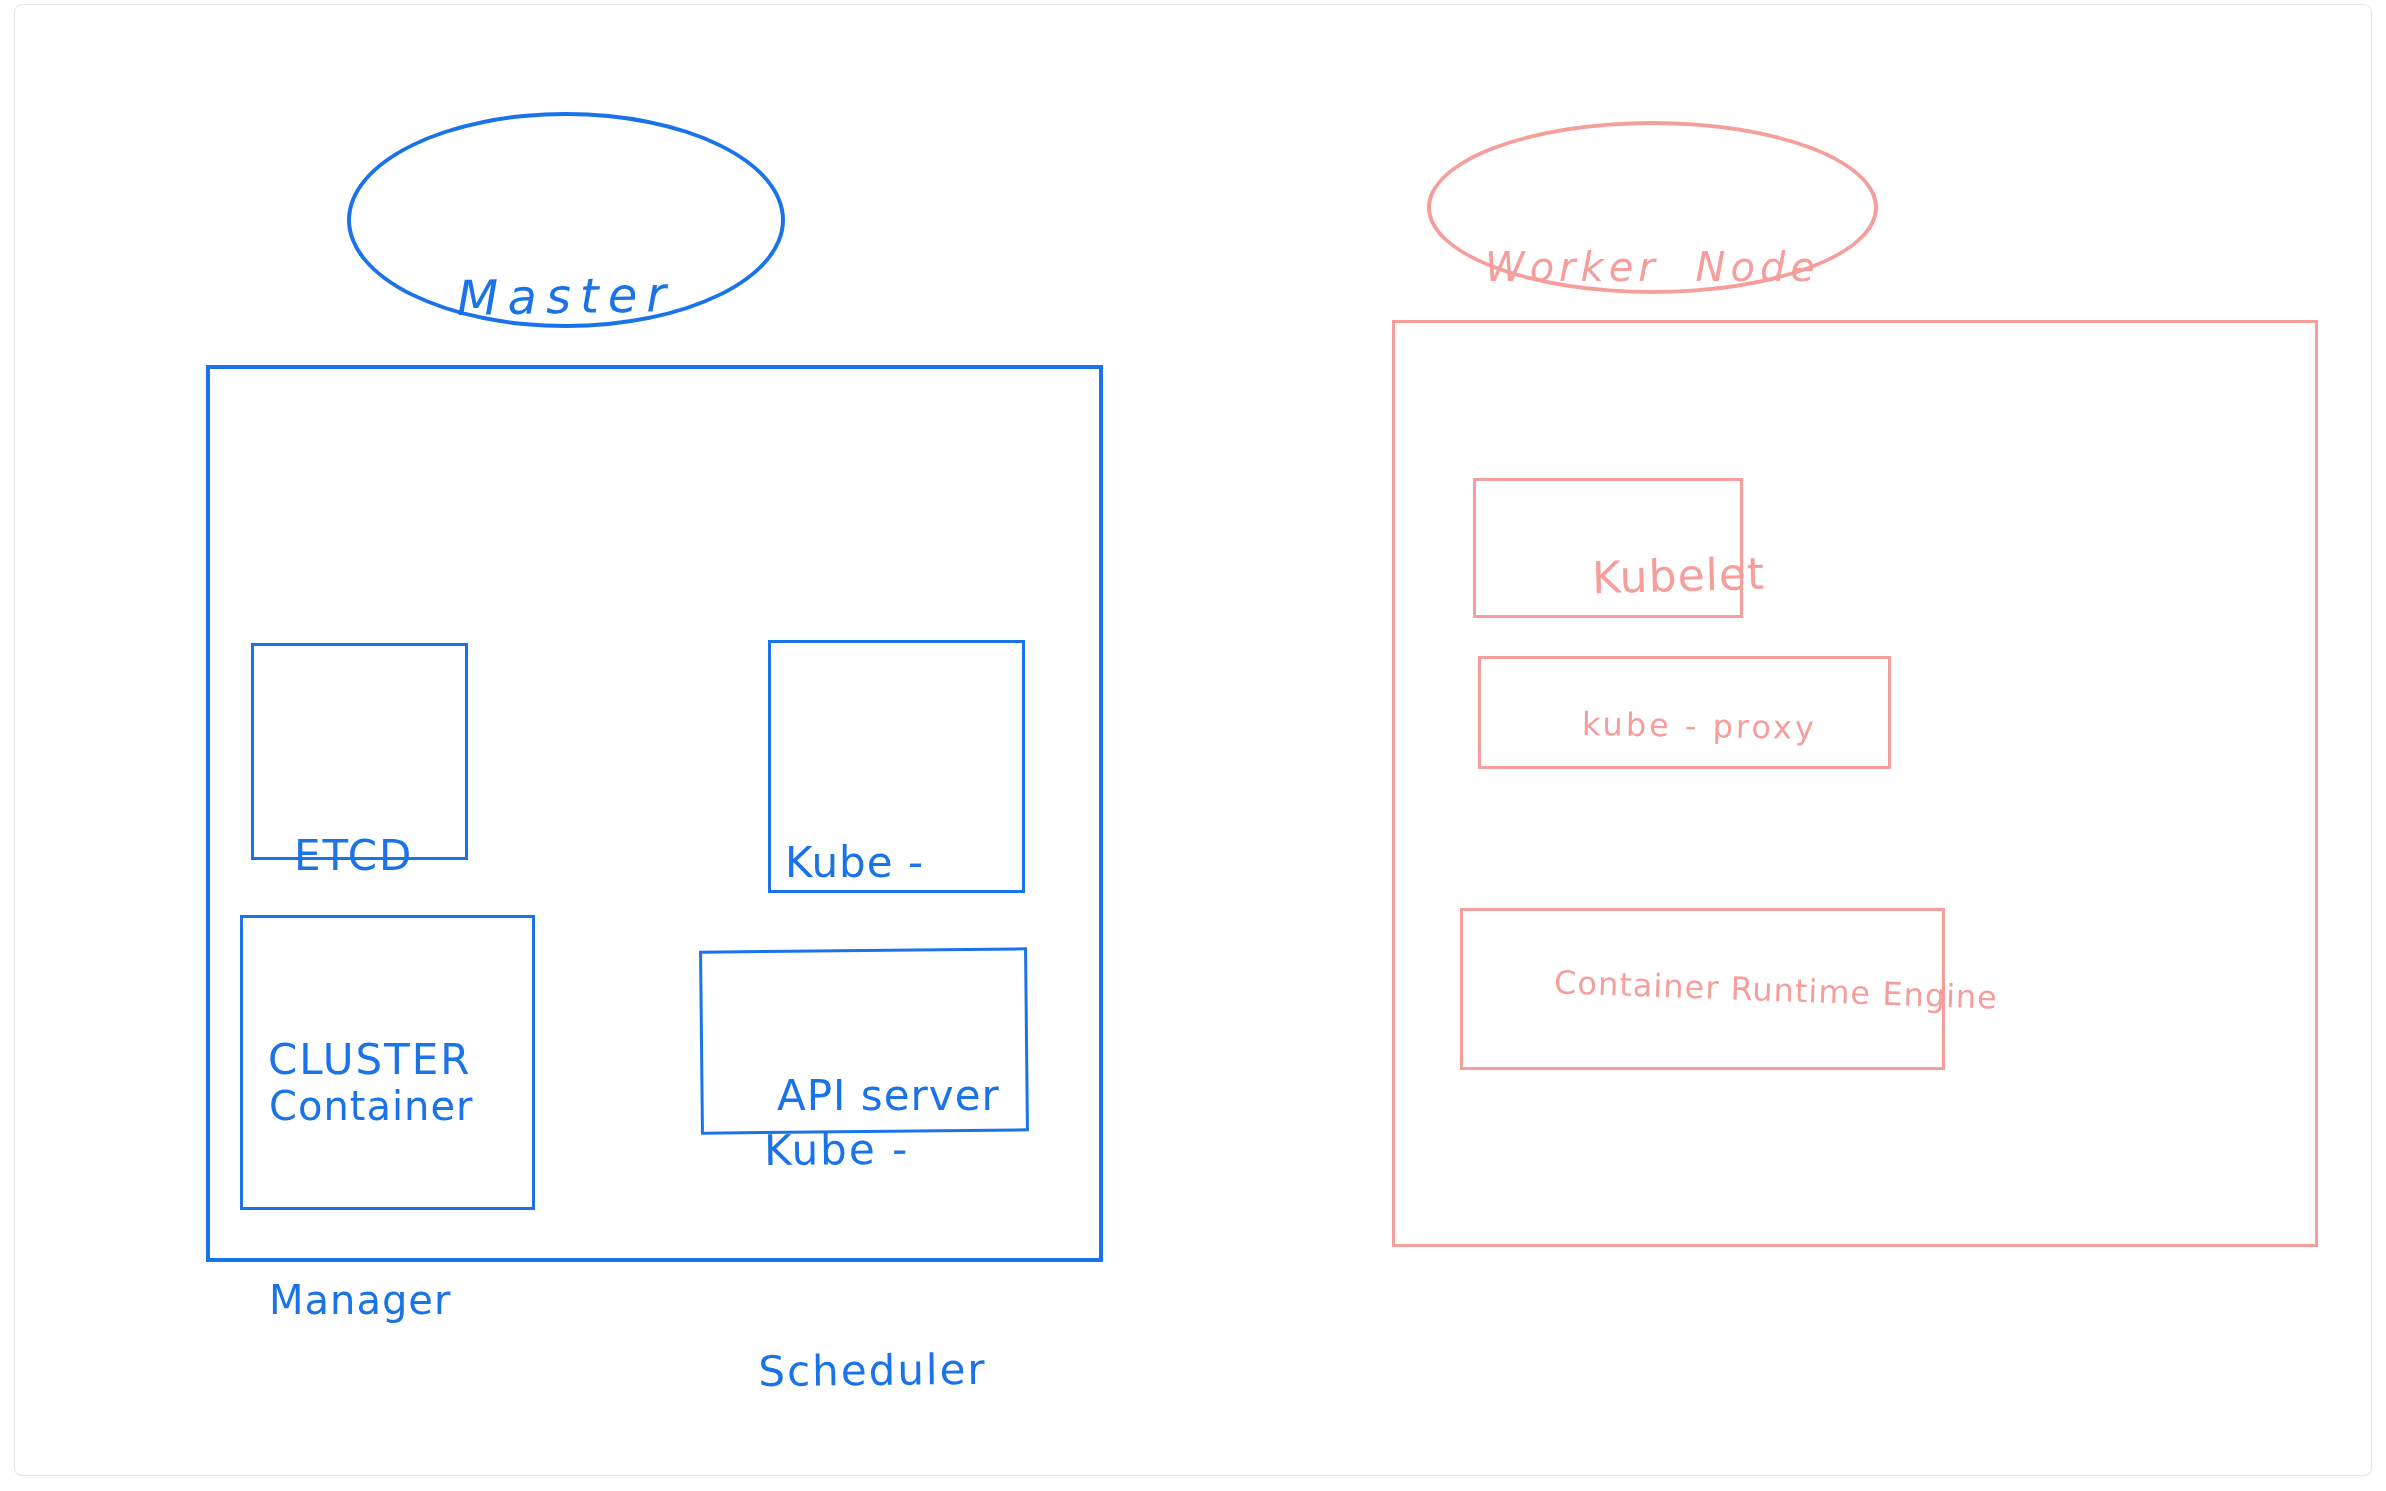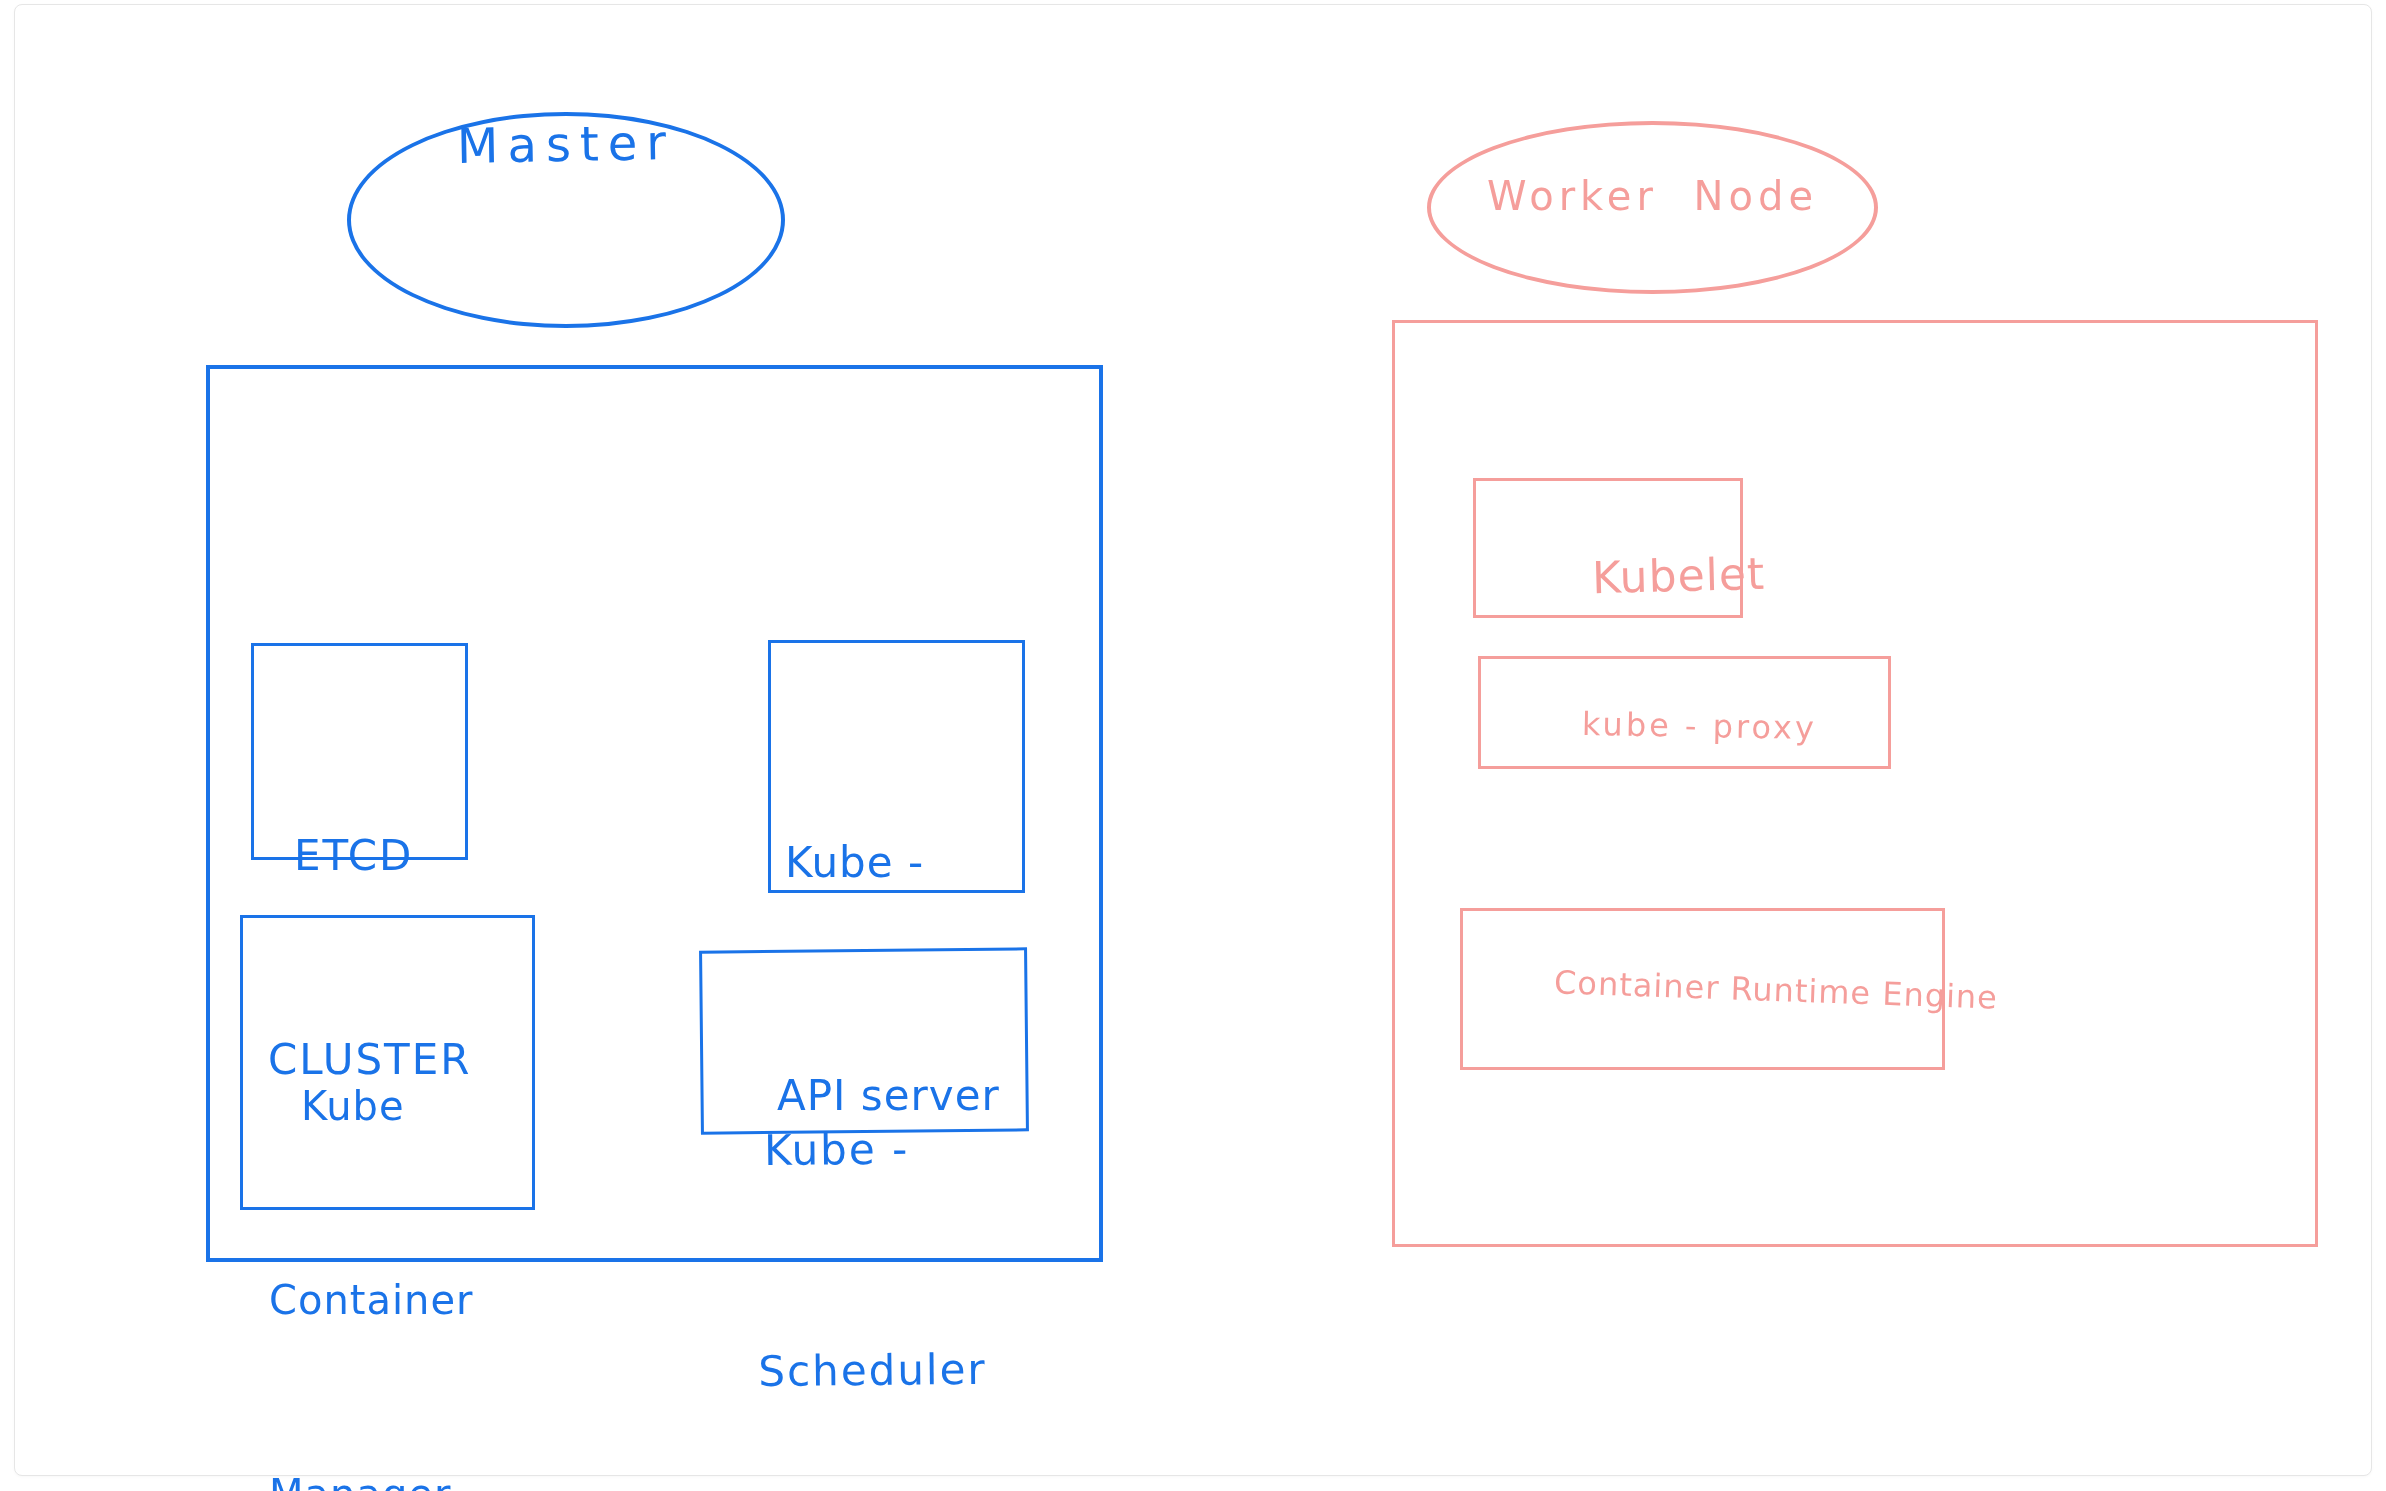--- a/index.html
+++ b/index.html
@@ -8,21 +8,21 @@
     position:relative; width:2386px; height:1491px;
     background:#ffffff; overflow:hidden;
     font-family:"DejaVu Sans", sans-serif;
   }
   .card {
     position:absolute; left:14px; top:4px; width:2356px; height:1470px;
     background:#ffffff; border:1px solid #e6e6e6; border-radius:8px;
     box-shadow:0 1px 3px rgba(0,0,0,0.03);
   }
   .shape { position:absolute; box-sizing:border-box; }
-  .ellipse { border-radius:50%; display:flex; align-items:flex-start; justify-content:center; }
+  .ellipse { border-radius:50%; display:flex; align-items:flex-end; justify-content:center;font-style:italic; }
   .blue-stroke  { border:4px solid var(--blue); }
   .blue-stroke-thin { border:3px solid var(--blue); }
   .pink-stroke  { border:4px solid var(--pink); }
   .pink-stroke-thin { border:3px solid var(--pink); }
   .hand { white-space:pre; }
   .blue-text { color:var(--blue); }
   .pink-text { color:var(--pink); }
 
   
   #master-ellipse { left:332px; top:107px; width:438px; height:216px; }
@@ -73,21 +73,20 @@
       <span class="node-line l0">ETCD</span>
       <span class="node-line l1">CLUSTER</span>
     </div>
 
     <div class="shape blue-stroke-thin hand blue-text" id="api-box">
       <span class="node-line l0">Kube -</span>
       <span class="node-line l1">API server</span>
     </div>
 
     <div class="shape blue-stroke-thin hand blue-text" id="controller-box">
-      <span class="node-line l0">Kube</span>
       <span class="node-line l1">Container</span>
       <span class="node-line l2">Manager</span>
     </div>
 
     <div class="shape blue-stroke-thin hand blue-text" id="scheduler-box">
       <span class="node-line l0">Kube -</span>
       <span class="node-line l1">Scheduler</span>
     </div>
 
     <div class="shape ellipse pink-stroke" id="worker-ellipse">

